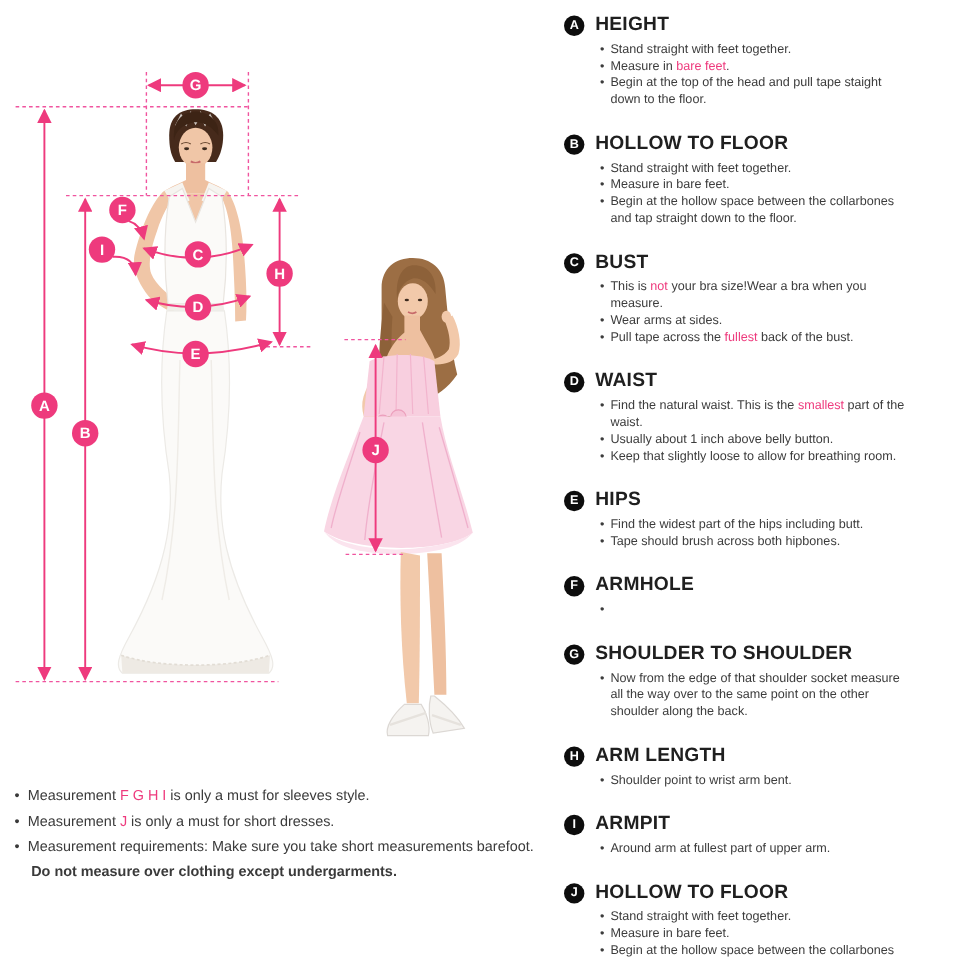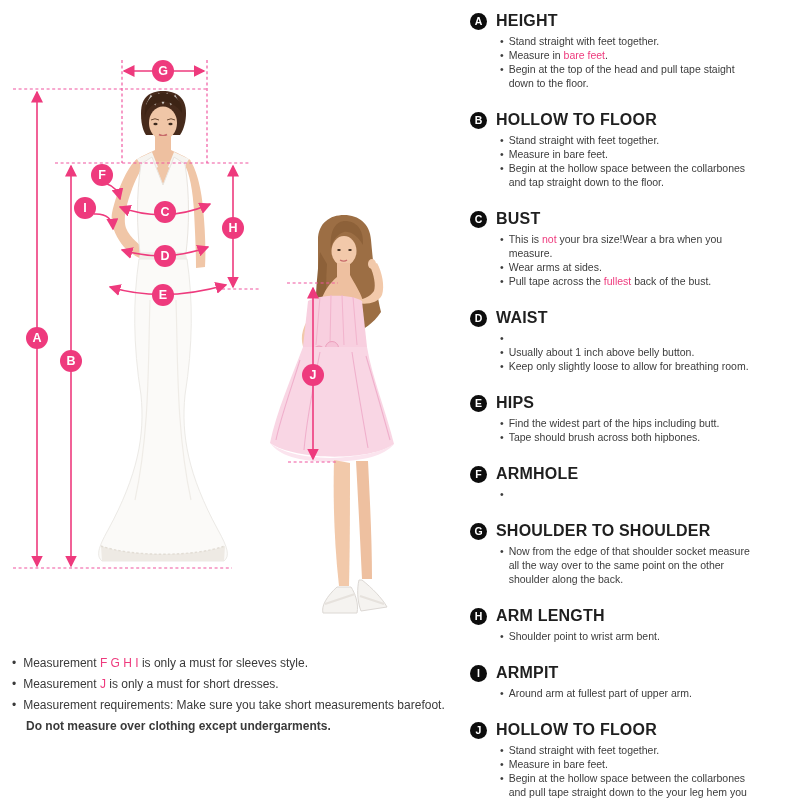--- a/index.html
+++ b/index.html
@@ -276,28 +276,29 @@
   <div class="section">
     <div class="section-header">
       <span class="badge">
           <span class="badge-letter">D</span>
         </span>
       <span class="section-title">WAIST</span>
     </div>
     <div class="bullets">
         <div class="bullet">
           <span class="dot">•</span>
+          <span class="btext"><span>Find the natural waist. This is the </span><span class="hl">smallest</span><span> part of the waist.</span></span>
         </div>
         <div class="bullet">
           <span class="dot">•</span>
           <span class="btext"><span>Usually about 1 inch above belly button.</span></span>
         </div>
         <div class="bullet">
           <span class="dot">•</span>
-          <span class="btext"><span>Keep only slightly loose to allow for breathing room.</span></span>
+          <span class="btext"><span>Keep that slightly loose to allow for breathing room.</span></span>
         </div>
       </div>
   </div>
 
   <div class="section">
     <div class="section-header">
       <span class="badge">
           <span class="badge-letter">E</span>
         </span>
       <span class="section-title">HIPS</span>

